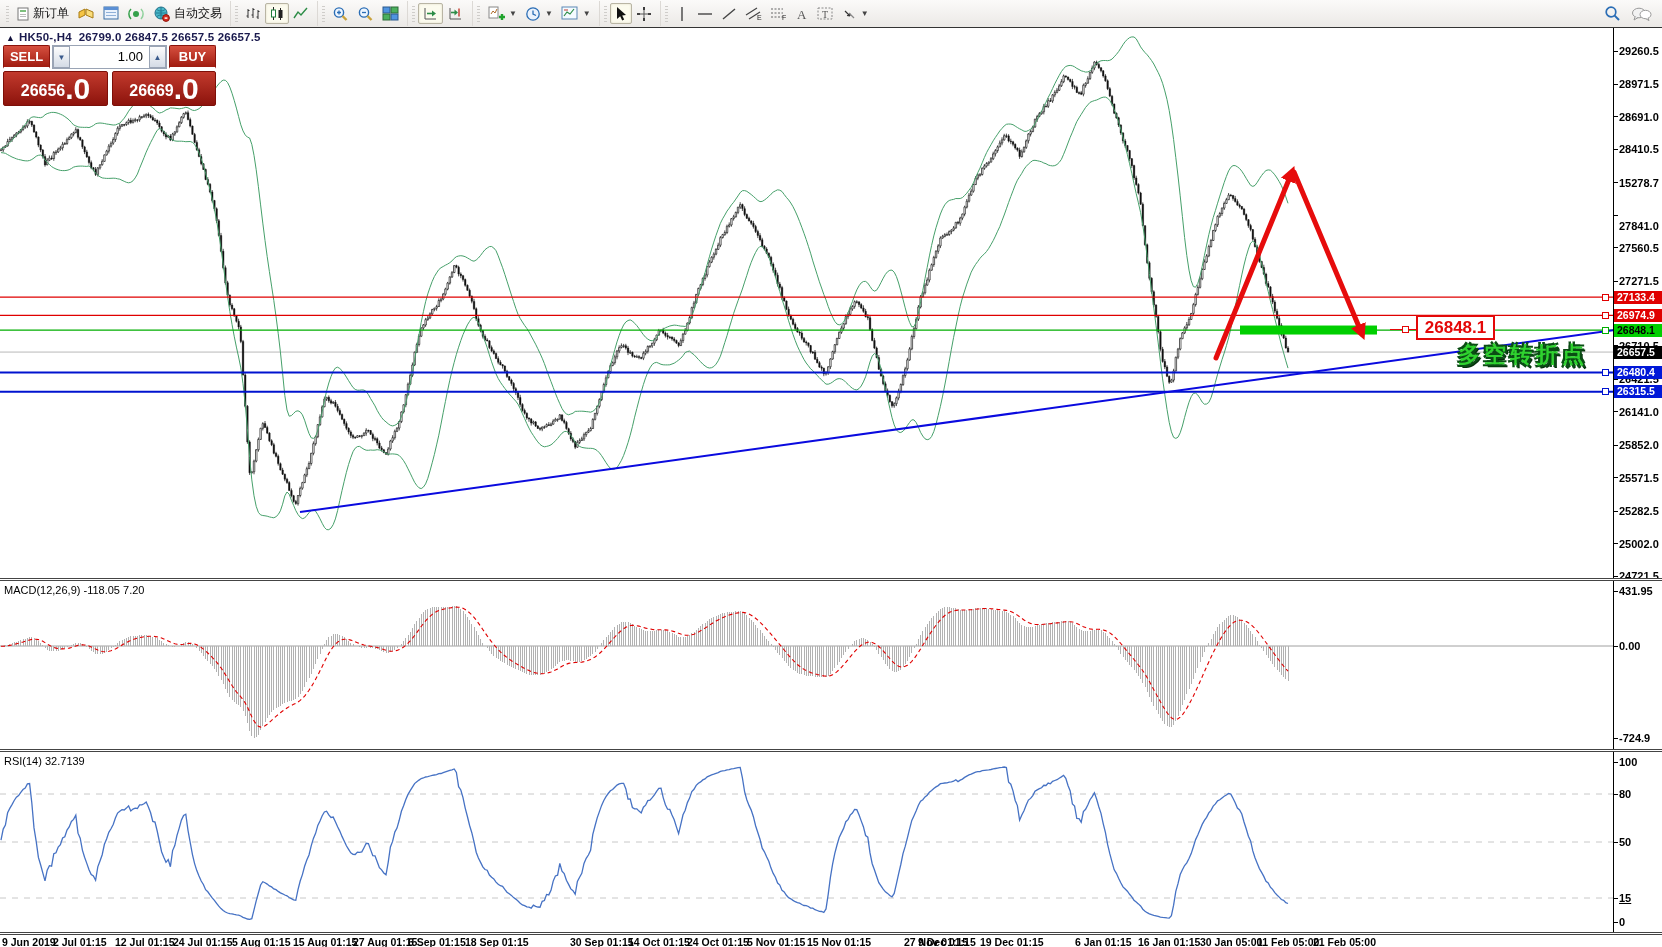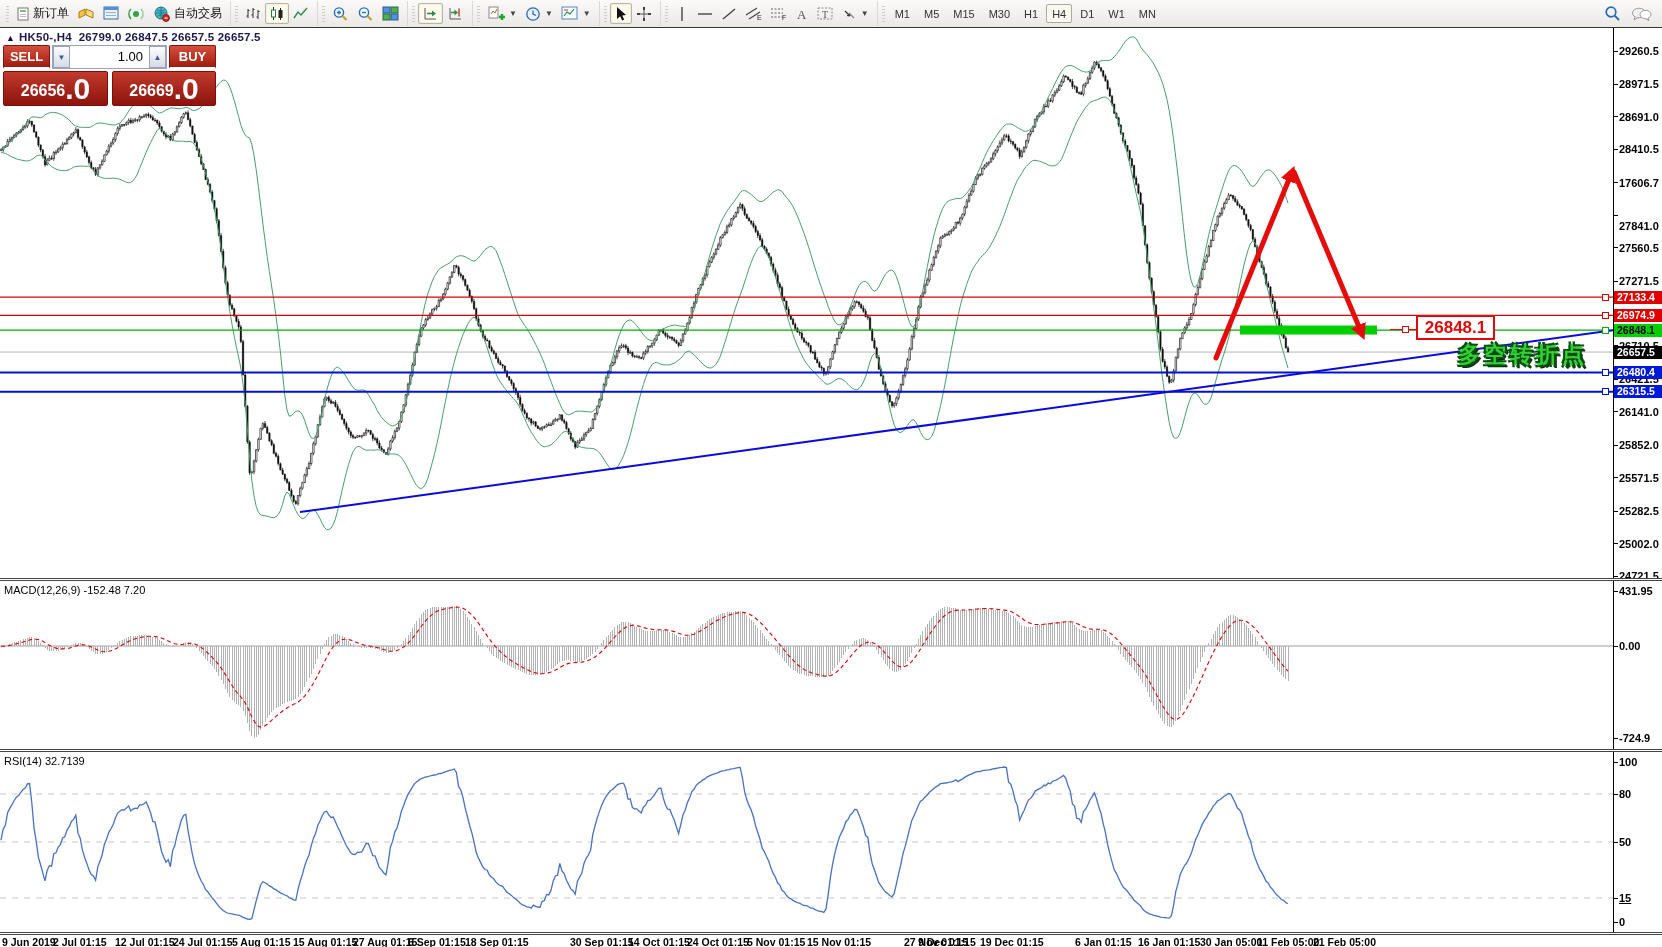--- a/index.html
+++ b/index.html
@@ -300,31 +300,20 @@
       <span class="icon">
           <svg width="15" height="14">
             <path d="M3,4 L8,9 M8,9 l-3,-.5 M8,9 l-.5,-3" stroke="#333" stroke-width="1.2" fill="none"></path>
             <path d="M12,11 L7,6" stroke="#888" stroke-width="1.2"></path>
           </svg>
         </span>
       <span class="tb-caret">▼</span>
     </div>
   </div>
 
-  <div class="tb-group" id="tf-group">
-      <div class="tf-btn">M1</div>
-      <div class="tf-btn">M5</div>
-      <div class="tf-btn">M15</div>
-      <div class="tf-btn">M30</div>
-      <div class="tf-btn">H1</div>
-      <div class="tf-btn active">H4</div>
-      <div class="tf-btn">D1</div>
-      <div class="tf-btn">W1</div>
-      <div class="tf-btn">MN</div>
-    </div>
 
   <div class="tb-spacer"></div>
   <div class="tb-right">
     <span class="icon">
       <svg width="17" height="17">
           <circle cx="7" cy="7" r="4.8" fill="none" stroke="#2a6db5" stroke-width="1.7"></circle>
           <path d="M10.4,10.4 L15,15" stroke="#2a6db5" stroke-width="2"></path>
         </svg>
     </span>
     <span class="icon">
@@ -407,37 +396,37 @@
       <span class="pp">.0</span>
   </div>
 </div>
 
 <div class="annotation">多空转折点</div>
 <div class="flag-connector"></div>
 <div class="flag-square"></div>
 <div class="price-flag">26848.1</div>
 
 <div class="ind-label" style="top:584px">
-  <span>MACD(12,26,9)</span>&nbsp;<b>-152.48 7.20</b>
+  <span>MACD(12,26,9)</span>&nbsp;<b>-118.05 7.20</b>
 </div>
 <div class="ind-label" style="top:755px">
   <span>RSI(14)</span>&nbsp;<b>32.7139</b>
 </div>
 
 <div id="price-axis">
     <div class="ptick-dash" style="top: 50.5px;"></div>
     <div class="ptick" style="top: 45px;">29260.5</div>
     <div class="ptick-dash" style="top: 83.927px;"></div>
     <div class="ptick" style="top: 78.427px;">28971.5</div>
     <div class="ptick-dash" style="top: 116.371px;"></div>
     <div class="ptick" style="top: 110.871px;">28691.0</div>
     <div class="ptick-dash" style="top: 148.815px;"></div>
     <div class="ptick" style="top: 143.315px;">28410.5</div>
     <div class="ptick-dash" style="top: 182.242px;"></div>
-    <div class="ptick" style="top: 176.742px;">17606.7</div>
+    <div class="ptick" style="top: 176.742px;">15278.7</div>
     <div class="ptick-dash" style="top: 214.685px;"></div>
     <div class="ptick" style="top: 220px;">27841.0</div>
     <div class="ptick-dash" style="top: 247.129px;"></div>
     <div class="ptick" style="top: 241.629px;">27560.5</div>
     <div class="ptick-dash" style="top: 280.556px;"></div>
     <div class="ptick" style="top: 275.056px;">27271.5</div>
     <div class="ptick-dash" style="top: 313px;"></div>
     <div class="ptick" style="top: 307.5px;">26991.0</div>
     <div class="ptick-dash" style="top: 345.444px;"></div>
     <div class="ptick" style="top: 339.944px;">26710.5</div>

